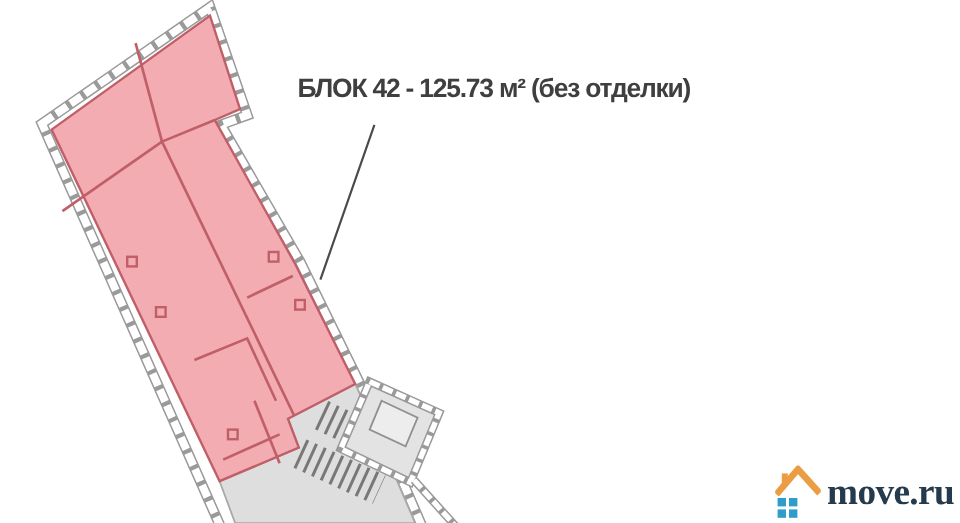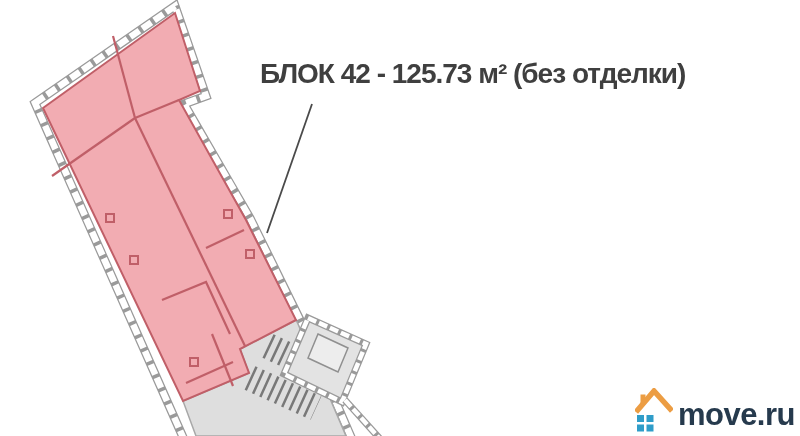--- a/index.html
+++ b/index.html
@@ -13,28 +13,28 @@
     --win:#2f9dc9;
   }
   html,body{margin:0;padding:0;}
   body{
     width:800px;height:436px;position:relative;overflow:hidden;
     background:#ffffff;
     font-family:"Liberation Sans", sans-serif;
   }
   .plan-svg{position:absolute;left:0;top:0;filter:blur(0.45px);}
   .block-title{
-    position:absolute;left:260px;top:56px;
-    font-size:28px;font-weight:700;letter-spacing:-1px;
+    position:absolute;left:248px;top:56px;
+    font-size:22px;font-weight:700;letter-spacing:-1px;
     color:var(--ink);white-space:nowrap;line-height:36px;
     filter:blur(0.3px);
   }
   .watermark{
     position:absolute;right:5px;bottom:3px;
-    display:flex;align-items:flex-end;gap:5px;
+    display:flex;align-items:center;gap:5px;font-family:Liberation Serif, serif;
   }
   .watermark .logo-text{
     font-size:31px;font-weight:700;color:var(--logo-ink);
     line-height:1;letter-spacing:-0.5px;padding-bottom:3px;
   }
 </style>
 </head>
 <body>
 
 <div style="position:absolute;inset:0;">

